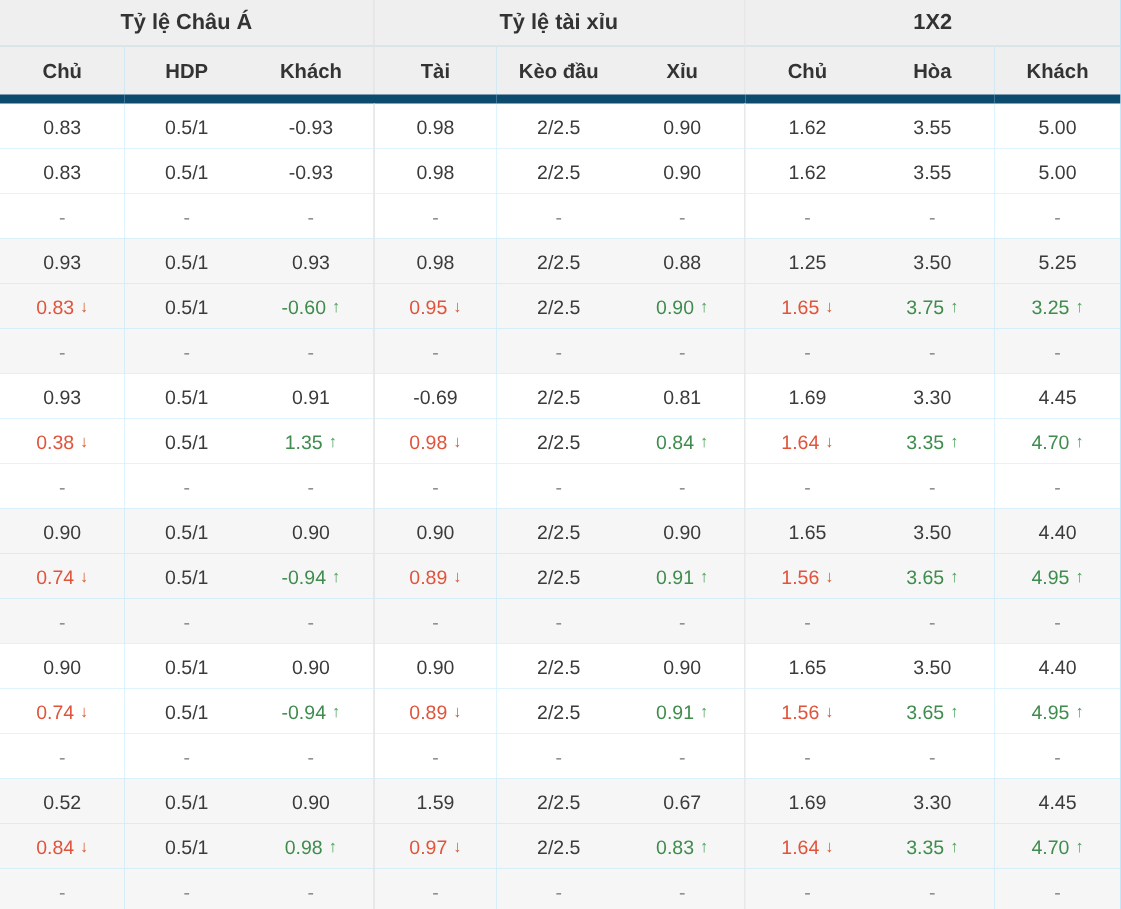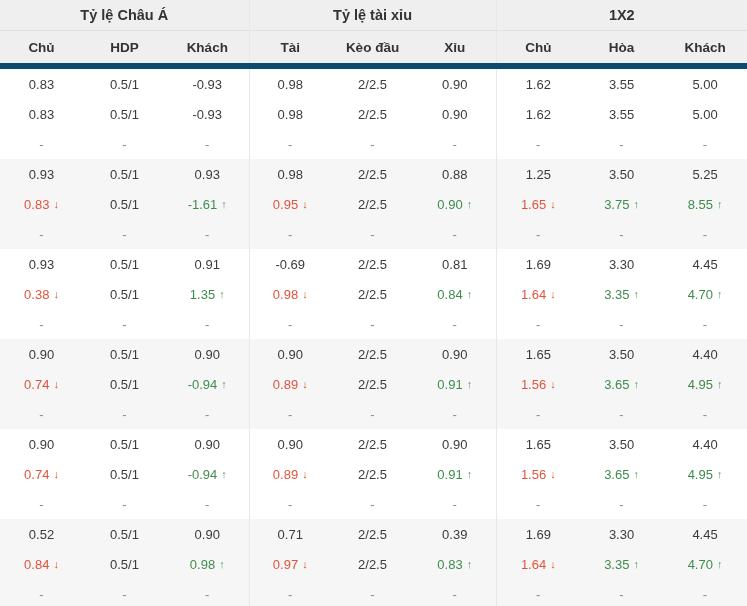--- a/index.html
+++ b/index.html
@@ -155,27 +155,27 @@
         <td class="sec-div-left"><span class="val flat">0.98</span></td>
         <td><span class="val flat">2/2.5</span></td>
         <td><span class="val flat">0.88</span></td>
         <td class="sec-div-left"><span class="val flat">1.25</span></td>
         <td><span class="val flat">3.50</span></td>
         <td><span class="val flat">5.25</span></td>
       </tr>
       <tr class="band-gray">
         <td><span class="val down">0.83</span><span class="arrow down">↓</span></td>
         <td><span class="val flat">0.5/1</span></td>
-        <td><span class="val up">-1.61</span><span class="arrow up">↑</span></td>
+        <td><span class="val up">-0.60</span><span class="arrow up">↑</span></td>
         <td class="sec-div-left"><span class="val down">0.95</span><span class="arrow down">↓</span></td>
         <td><span class="val flat">2/2.5</span></td>
         <td><span class="val up">0.90</span><span class="arrow up">↑</span></td>
         <td class="sec-div-left"><span class="val down">1.65</span><span class="arrow down">↓</span></td>
         <td><span class="val up">3.75</span><span class="arrow up">↑</span></td>
-        <td><span class="val up">8.55</span><span class="arrow up">↑</span></td>
+        <td><span class="val up">3.25</span><span class="arrow up">↑</span></td>
       </tr>
       <tr class="band-gray">
         <td><span class="val dash">-</span></td>
         <td><span class="val dash">-</span></td>
         <td><span class="val dash">-</span></td>
         <td class="sec-div-left"><span class="val dash">-</span></td>
         <td><span class="val dash">-</span></td>
         <td><span class="val dash">-</span></td>
         <td class="sec-div-left"><span class="val dash">-</span></td>
         <td><span class="val dash">-</span></td>
@@ -277,23 +277,23 @@
         <td><span class="val dash">-</span></td>
         <td><span class="val dash">-</span></td>
         <td class="sec-div-left"><span class="val dash">-</span></td>
         <td><span class="val dash">-</span></td>
         <td><span class="val dash">-</span></td>
       </tr>
       <tr class="band-gray">
         <td><span class="val flat">0.52</span></td>
         <td><span class="val flat">0.5/1</span></td>
         <td><span class="val flat">0.90</span></td>
-        <td class="sec-div-left"><span class="val flat">0.71</span></td>
-        <td><span class="val flat">2/2.5</span></td>
-        <td><span class="val flat">0.39</span></td>
+        <td class="sec-div-left"><span class="val flat">1.59</span></td>
+        <td><span class="val flat">2/2.5</span></td>
+        <td><span class="val flat">0.67</span></td>
         <td class="sec-div-left"><span class="val flat">1.69</span></td>
         <td><span class="val flat">3.30</span></td>
         <td><span class="val flat">4.45</span></td>
       </tr>
       <tr class="band-gray">
         <td><span class="val down">0.84</span><span class="arrow down">↓</span></td>
         <td><span class="val flat">0.5/1</span></td>
         <td><span class="val up">0.98</span><span class="arrow up">↑</span></td>
         <td class="sec-div-left"><span class="val down">0.97</span><span class="arrow down">↓</span></td>
         <td><span class="val flat">2/2.5</span></td>

